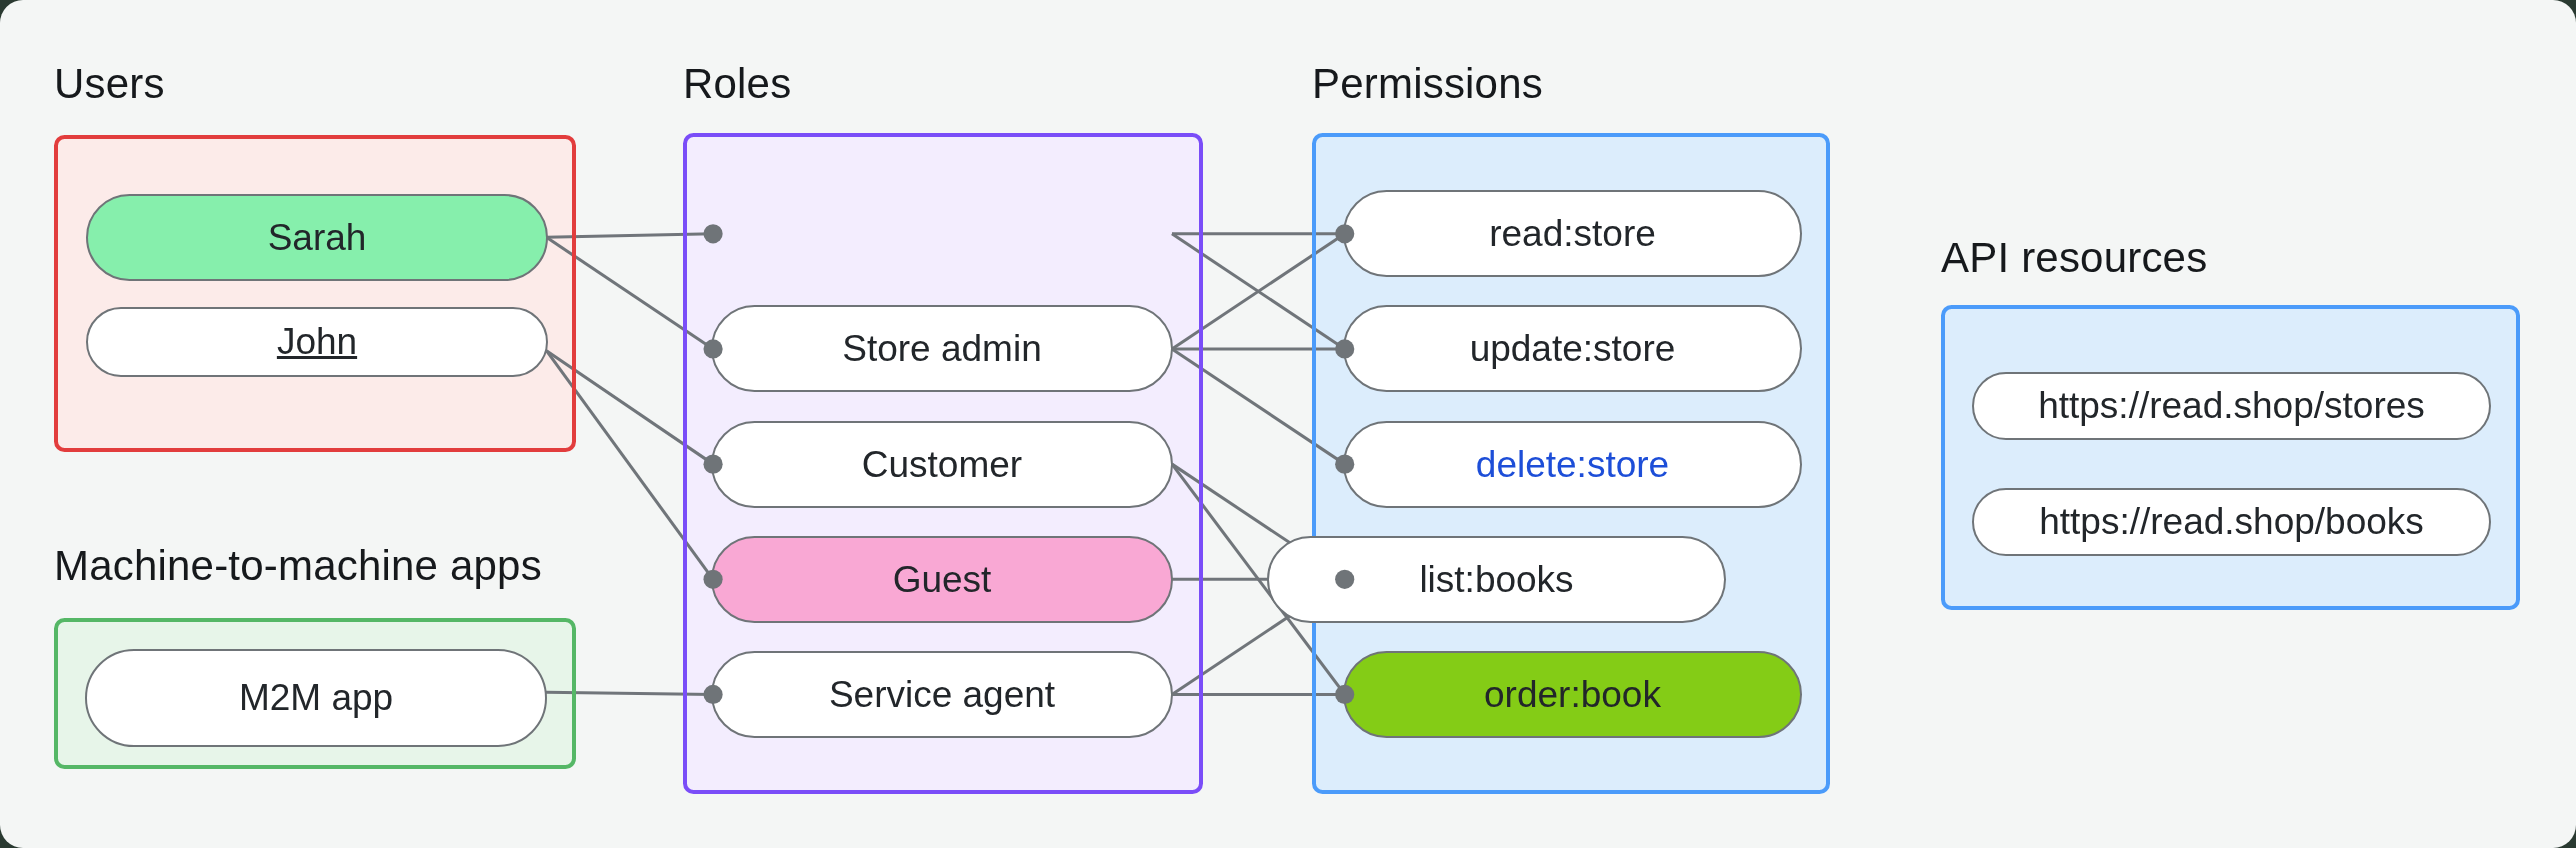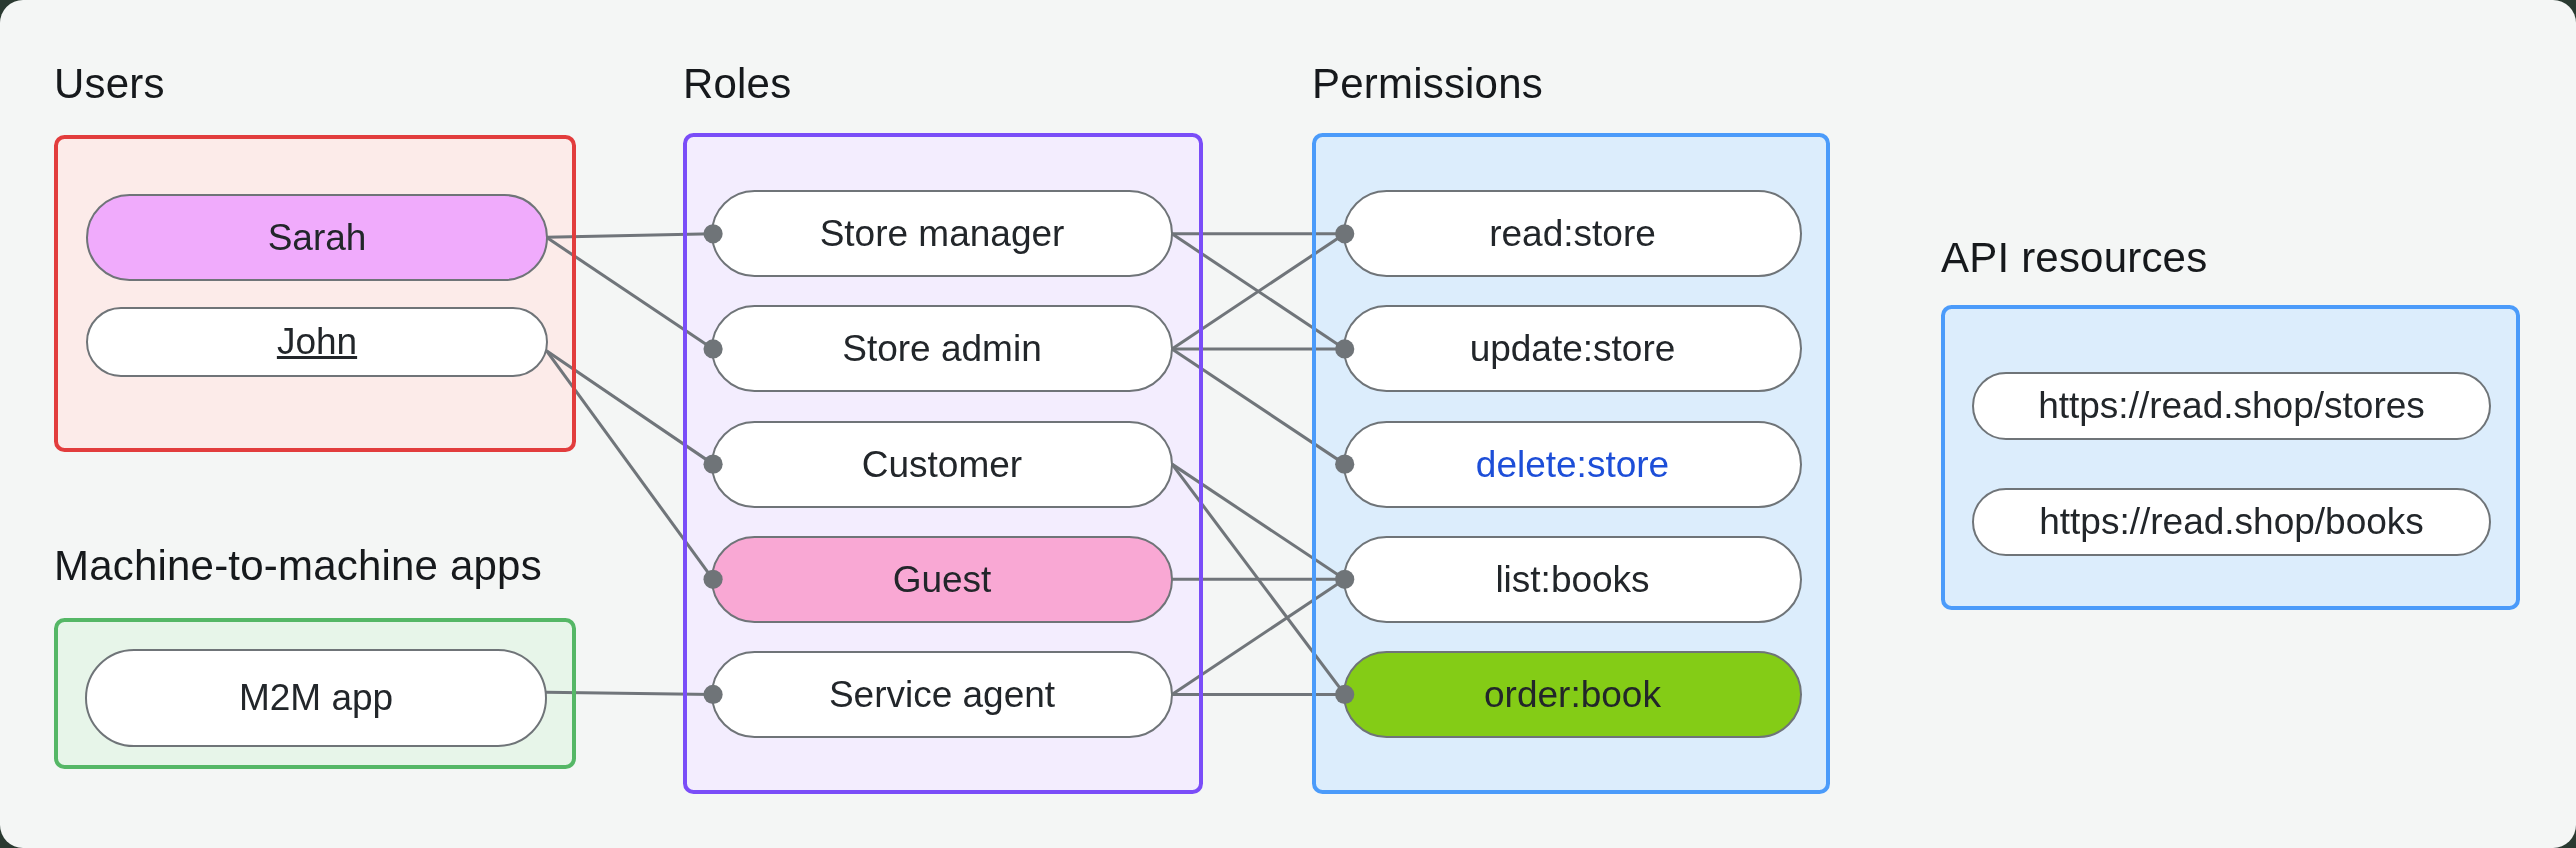--- a/index.html
+++ b/index.html
@@ -110,34 +110,33 @@
   <div class="group-border" style="left: 683px; top: 133px; width: 520px; height: 661px; border-color: rgb(122, 77, 248);"></div>
   <div class="group-border" style="left: 1312px; top: 133px; width: 518px; height: 661px; border-color: rgb(75, 155, 250);"></div>
   <div class="group-border" style="left: 1941px; top: 305px; width: 579px; height: 305px; border-color: rgb(75, 155, 250);"></div>
 
   <div class="section-label" style="left:54px;  top:63px;">Users</div>
   <div class="section-label" style="left:54px;  top:545px;">Machine-to-machine apps</div>
   <div class="section-label" style="left:683px; top:63px;">Roles</div>
   <div class="section-label" style="left:1312px;top:63px;">Permissions</div>
   <div class="section-label" style="left:1941px;top:237px;">API resources</div>
 
-  <div class="node" style="left: 86px; top: 194px; width: 462px; height: 87px; background: #f0abfc; border-color: rgb(111, 116, 120); color: rgb(34, 38, 42);">Sarah</div>
+  <div class="node" style="left: 86px; top: 194px; width: 462px; height: 87px; background: #86efac; border-color: rgb(111, 116, 120); color: rgb(34, 38, 42);">Sarah</div>
   <div class="node" style="left: 86px; top: 307px; width: 462px; height: 70px; background: rgb(255, 255, 255); border-color: rgb(111, 116, 120); color: rgb(34, 38, 42); text-decoration: underline;">John</div>
   <div class="node" style="left: 85px; top: 649px; width: 462px; height: 98px; background: rgb(255, 255, 255); border-color: rgb(111, 116, 120); color: rgb(34, 38, 42);">M2M app</div>
 
-  <div class="node" style="left: 711px; top: 190px; width: 462px; height: 87px; background: rgb(255, 255, 255); border-color: rgb(111, 116, 120); color: rgb(34, 38, 42);">Store manager</div>
   <div class="node" style="left: 711px; top: 305px; width: 462px; height: 87px; background: rgb(255, 255, 255); border-color: rgb(111, 116, 120); color: rgb(34, 38, 42);">Store admin</div>
   <div class="node" style="left: 711px; top: 421px; width: 462px; height: 87px; background: rgb(255, 255, 255); border-color: rgb(111, 116, 120); color: rgb(34, 38, 42);">Customer</div>
   <div class="node" style="left: 711px; top: 536px; width: 462px; height: 87px; background: #f9a8d4; border-color: rgb(111, 116, 120); color: rgb(34, 38, 42);">Guest</div>
   <div class="node" style="left: 711px; top: 651px; width: 462px; height: 87px; background: rgb(255, 255, 255); border-color: rgb(111, 116, 120); color: rgb(34, 38, 42);">Service agent</div>
 
   <div class="node" style="left: 1343px; top: 190px; width: 459px; height: 87px; background: rgb(255, 255, 255); border-color: rgb(111, 116, 120); color: rgb(34, 38, 42);">read:store</div>
   <div class="node" style="left: 1343px; top: 305px; width: 459px; height: 87px; background: rgb(255, 255, 255); border-color: rgb(111, 116, 120); color: rgb(34, 38, 42);">update:store</div>
   <div class="node" style="left: 1343px; top: 421px; width: 459px; height: 87px; background: rgb(255, 255, 255); border-color: rgb(111, 116, 120); color: #1d4ed8;">delete:store</div>
-  <div class="node" style="left: 1343px; top: 536px; width: 459px; height: 87px; background: rgb(255, 255, 255); border-color: rgb(111, 116, 120); color: rgb(34, 38, 42);">list:books</div>
+  <div class="node" style="left: 1267px; top: 536px; width: 459px; height: 87px; background: rgb(255, 255, 255); border-color: rgb(111, 116, 120); color: rgb(34, 38, 42);">list:books</div>
   <div class="node" style="left: 1343px; top: 651px; width: 459px; height: 87px; background: #84cc16; border-color: rgb(111, 116, 120); color: rgb(34, 38, 42);">order:book</div>
 
   <div class="node" style="left: 1972px; top: 372px; width: 519px; height: 68px; background: rgb(255, 255, 255); border-color: rgb(111, 116, 120); color: rgb(34, 38, 42);">https://read.shop/stores</div>
   <div class="node" style="left: 1972px; top: 488px; width: 519px; height: 68px; background: rgb(255, 255, 255); border-color: rgb(111, 116, 120); color: rgb(34, 38, 42);">https://read.shop/books</div>
 
   <svg id="dot-layer" width="2576" height="848" viewBox="0 0 2952 972">
       <circle cx="817" cy="268" r="11" fill="#6f7478"></circle>
       <circle cx="817" cy="400" r="11" fill="#6f7478"></circle>
       <circle cx="817" cy="532" r="11" fill="#6f7478"></circle>
       <circle cx="817" cy="664" r="11" fill="#6f7478"></circle>

